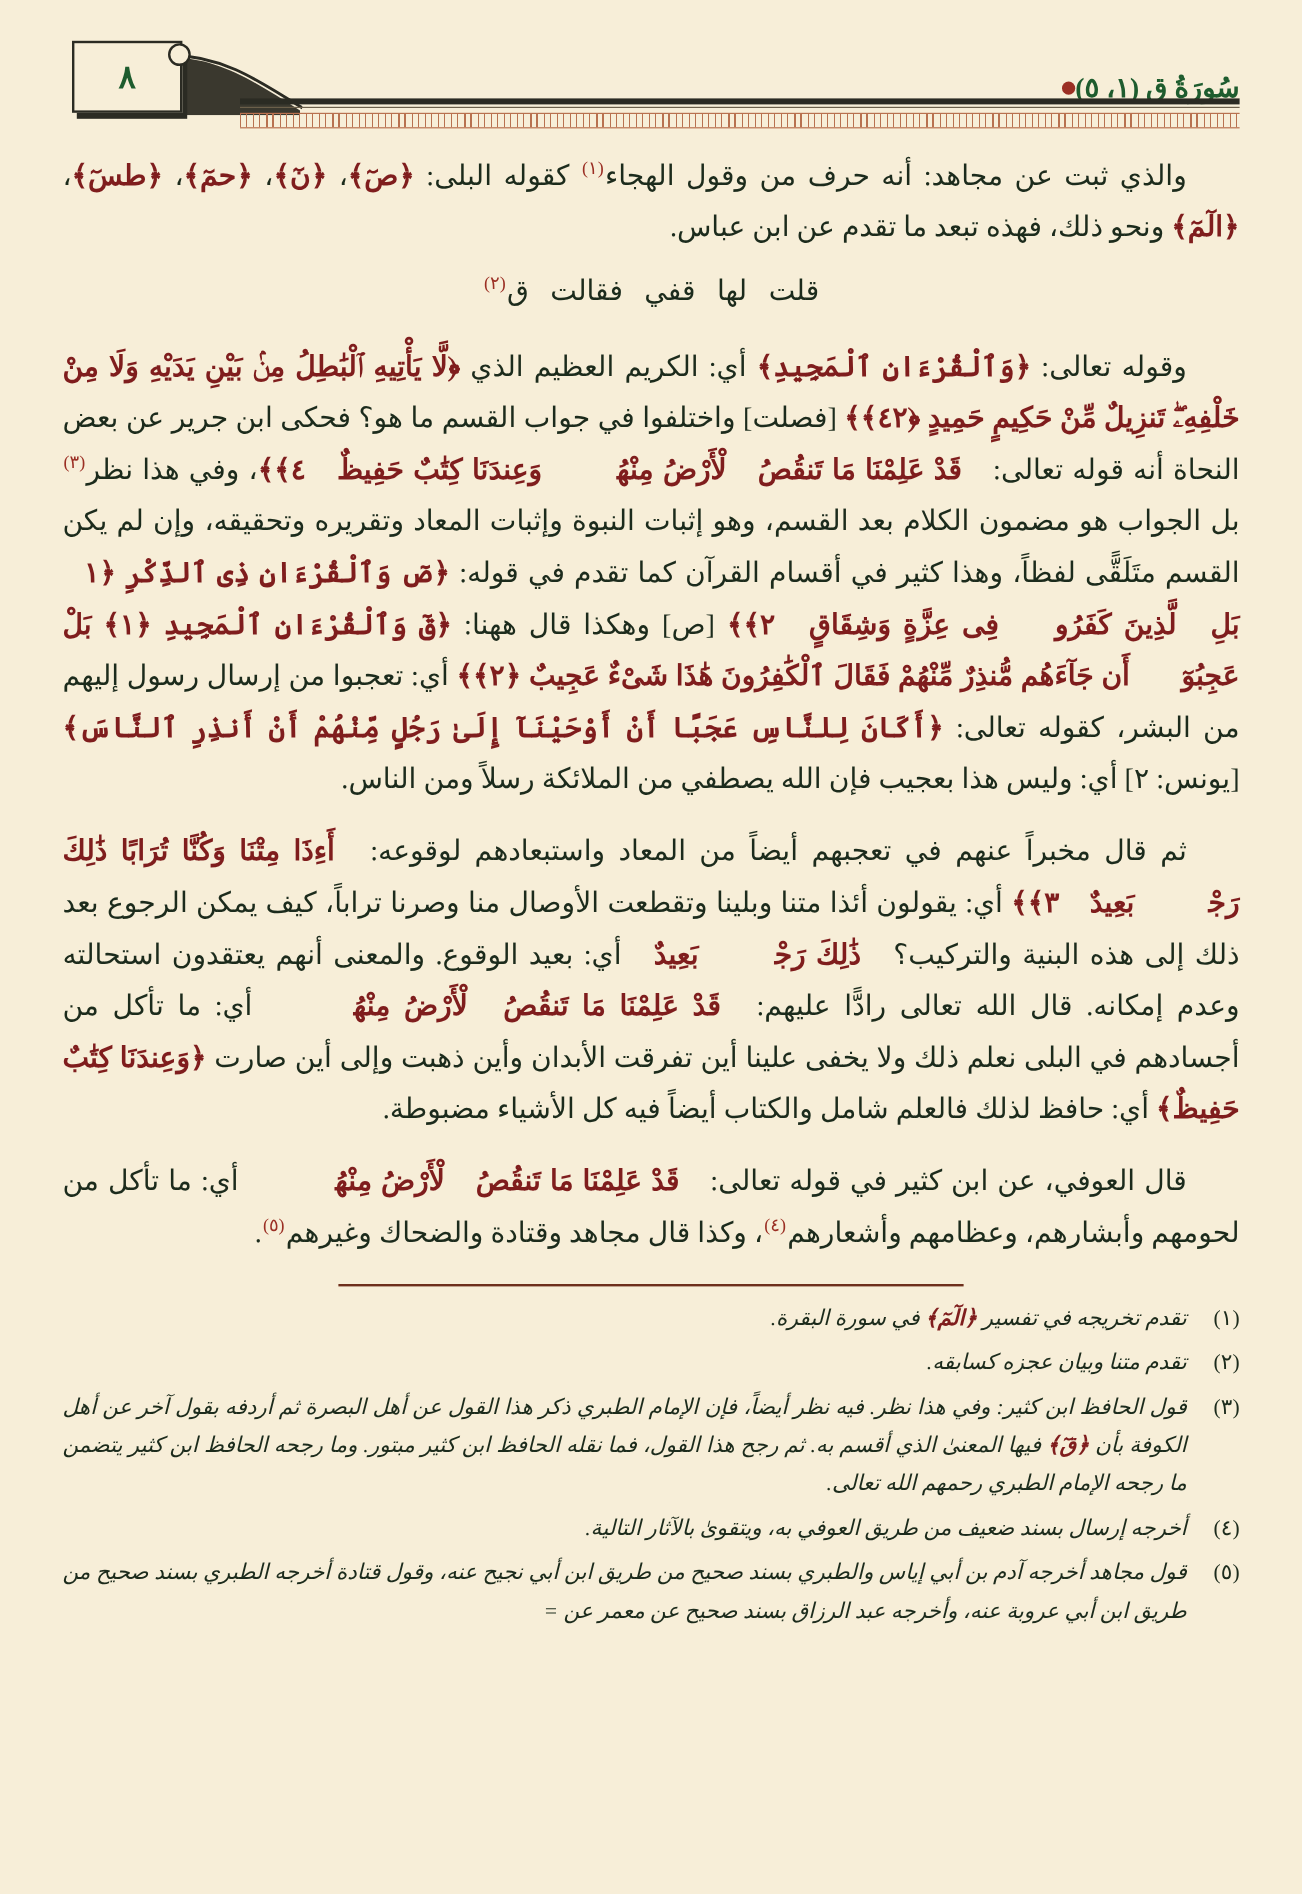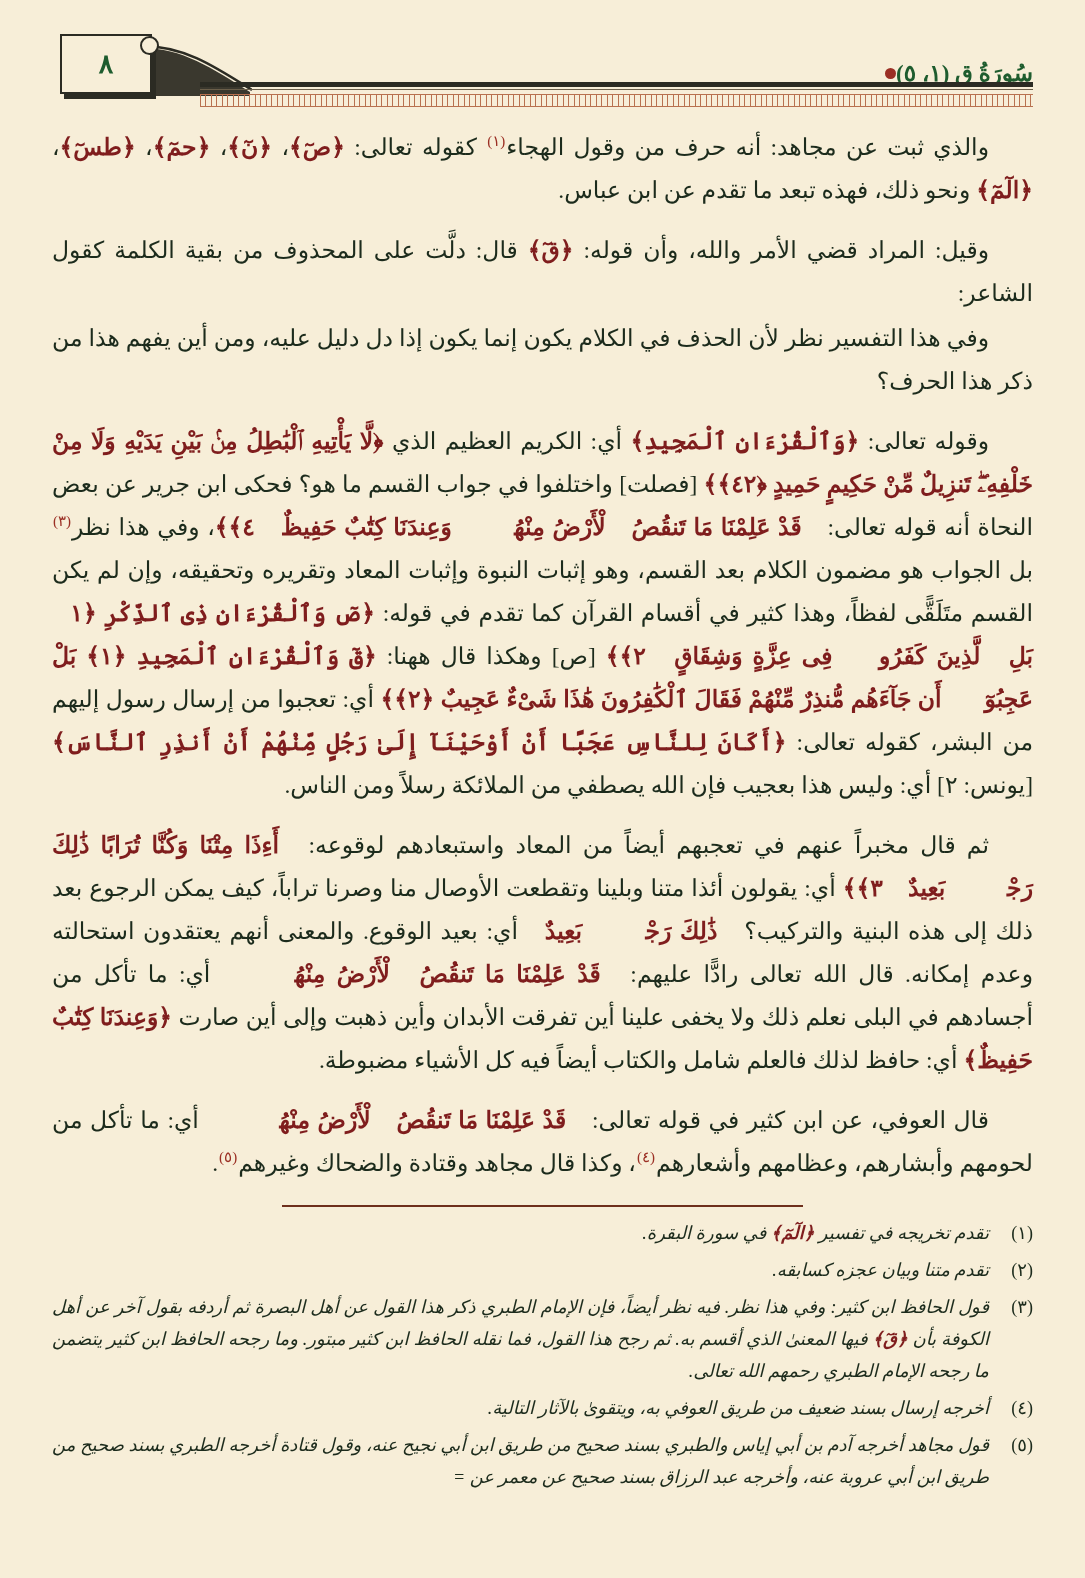--- a/index.html
+++ b/index.html
@@ -232,26 +232,25 @@
 
     <div class="rule-area">
       <div class="rule-bar short"></div>
       <div class="rule-thin"></div>
       <div class="dots"></div>
     </div>
   </div>
 
   <div class="body">
 
-    <p class="para"><span>والذي ثبت عن مجاهد: أنه حرف من وقول الهجاء</span><sup class="fn">(<span>١</span>)</sup><span> كقوله تعالى: </span><span class="q">﴿صٓ﴾</span><span>، </span><span class="q">﴿نٓ﴾</span><span>، </span><span class="q">﴿حمٓ﴾</span><span>، </span><span class="q">﴿طسٓ﴾</span><span>، </span><span class="q">﴿الٓمٓ﴾</span><span> ونحو ذلك، فهذه تبعد ما تقدم عن ابن عباس.</span></p>
-
-    <p class="para gap"><span>وقيل: المراد قضي الأمر والله، وأن قوله: </span><span class="q">﴿قٓ﴾</span><span> قال: دلَّت على المحذوف من بقية الكلمة كقول الشاعر:</span></p>
-
-
-    <p class="para"><span>وفي هذا التفسير نظر لأن الحذف في الكلام يكون إنما يكون إذا دل دليل عليه، ومن أين يفهم هذا من ذكر هذا الحرف؟</span></p>
+    <p class="para"><span>والذي ثبت عن مجاهد: أنه حرف من وقول الهجاء</span><sup class="fn">(<span>١</span>)</sup><span> كقوله البلى: </span><span class="q">﴿صٓ﴾</span><span>، </span><span class="q">﴿نٓ﴾</span><span>، </span><span class="q">﴿حمٓ﴾</span><span>، </span><span class="q">﴿طسٓ﴾</span><span>، </span><span class="q">﴿الٓمٓ﴾</span><span> ونحو ذلك، فهذه تبعد ما تقدم عن ابن عباس.</span></p>
+
+
+    <div class="verse-line"><span>قلت لها قفي فقالت ق</span><sup class="fn">(<span>٢</span>)</sup></div>
+
 
     <p class="para gap"><span>وقوله تعالى: </span><span class="q">﴿وَٱلْقُرْءَانِ ٱلْمَجِيدِ﴾</span><span> أي: الكريم العظيم الذي </span><span class="q">﴿لَّا يَأْتِيهِ ٱلْبَٰطِلُ مِنۢ بَيْنِ يَدَيْهِ وَلَا مِنْ خَلْفِهِۦۖ تَنزِيلٌ مِّنْ حَكِيمٍ حَمِيدٍ ﴿٤٢﴾﴾</span><span> [فصلت] واختلفوا في جواب القسم ما هو؟ فحكى ابن جرير عن بعض النحاة أنه قوله تعالى: </span><span class="q">﴿قَدْ عَلِمْنَا مَا تَنقُصُ ٱلْأَرْضُ مِنْهُمْۖ وَعِندَنَا كِتَٰبٌ حَفِيظٌ ﴿٤﴾﴾</span><span>، وفي هذا نظر</span><sup class="fn">(<span>٣</span>)</sup><span> بل الجواب هو مضمون الكلام بعد القسم، وهو إثبات النبوة وإثبات المعاد وتقريره وتحقيقه، وإن لم يكن القسم متَلَقًّى لفظاً، وهذا كثير في أقسام القرآن كما تقدم في قوله: </span><span class="q">﴿صٓ وَٱلْقُرْءَانِ ذِى ٱلذِّكْرِ ﴿١﴾ بَلِ ٱلَّذِينَ كَفَرُوا۟ فِى عِزَّةٍ وَشِقَاقٍ ﴿٢﴾﴾</span><span> [ص] وهكذا قال ههنا: </span><span class="q">﴿قٓ وَٱلْقُرْءَانِ ٱلْمَجِيدِ ﴿١﴾ بَلْ عَجِبُوٓا۟ أَن جَآءَهُم مُّنذِرٌ مِّنْهُمْ فَقَالَ ٱلْكَٰفِرُونَ هَٰذَا شَىْءٌ عَجِيبٌ ﴿٢﴾﴾</span><span> أي: تعجبوا من إرسال رسول إليهم من البشر، كقوله تعالى: </span><span class="q">﴿أَكَانَ لِلنَّاسِ عَجَبًا أَنْ أَوْحَيْنَآ إِلَىٰ رَجُلٍ مِّنْهُمْ أَنْ أَنذِرِ ٱلنَّاسَ﴾</span><span> [يونس: ٢] أي: وليس هذا بعجيب فإن الله يصطفي من الملائكة رسلاً ومن الناس.</span></p>
 
     <p class="para gap"><span>ثم قال مخبراً عنهم في تعجبهم أيضاً من المعاد واستبعادهم لوقوعه: </span><span class="q">﴿أَءِذَا مِتْنَا وَكُنَّا تُرَابًا ذَٰلِكَ رَجْعٌۢ بَعِيدٌ ﴿٣﴾﴾</span><span> أي: يقولون أئذا متنا وبلينا وتقطعت الأوصال منا وصرنا تراباً، كيف يمكن الرجوع بعد ذلك إلى هذه البنية والتركيب؟ </span><span class="q">﴿ذَٰلِكَ رَجْعٌۢ بَعِيدٌ﴾</span><span> أي: بعيد الوقوع. والمعنى أنهم يعتقدون استحالته وعدم إمكانه. قال الله تعالى رادًّا عليهم: </span><span class="q">﴿قَدْ عَلِمْنَا مَا تَنقُصُ ٱلْأَرْضُ مِنْهُمْۖ﴾</span><span> أي: ما تأكل من أجسادهم في البلى نعلم ذلك ولا يخفى علينا أين تفرقت الأبدان وأين ذهبت وإلى أين صارت </span><span class="q">﴿وَعِندَنَا كِتَٰبٌ حَفِيظٌ﴾</span><span> أي: حافظ لذلك فالعلم شامل والكتاب أيضاً فيه كل الأشياء مضبوطة.</span></p>
 
     <p class="para gap"><span>قال العوفي، عن ابن كثير في قوله تعالى: </span><span class="q">﴿قَدْ عَلِمْنَا مَا تَنقُصُ ٱلْأَرْضُ مِنْهُمْۖ﴾</span><span> أي: ما تأكل من لحومهم وأبشارهم، وعظامهم وأشعارهم</span><sup class="fn">(<span>٤</span>)</sup><span>، وكذا قال مجاهد وقتادة والضحاك وغيرهم</span><sup class="fn">(<span>٥</span>)</sup><span>.</span></p>
   </div>
 
   <div class="fn-sep"></div>
 

